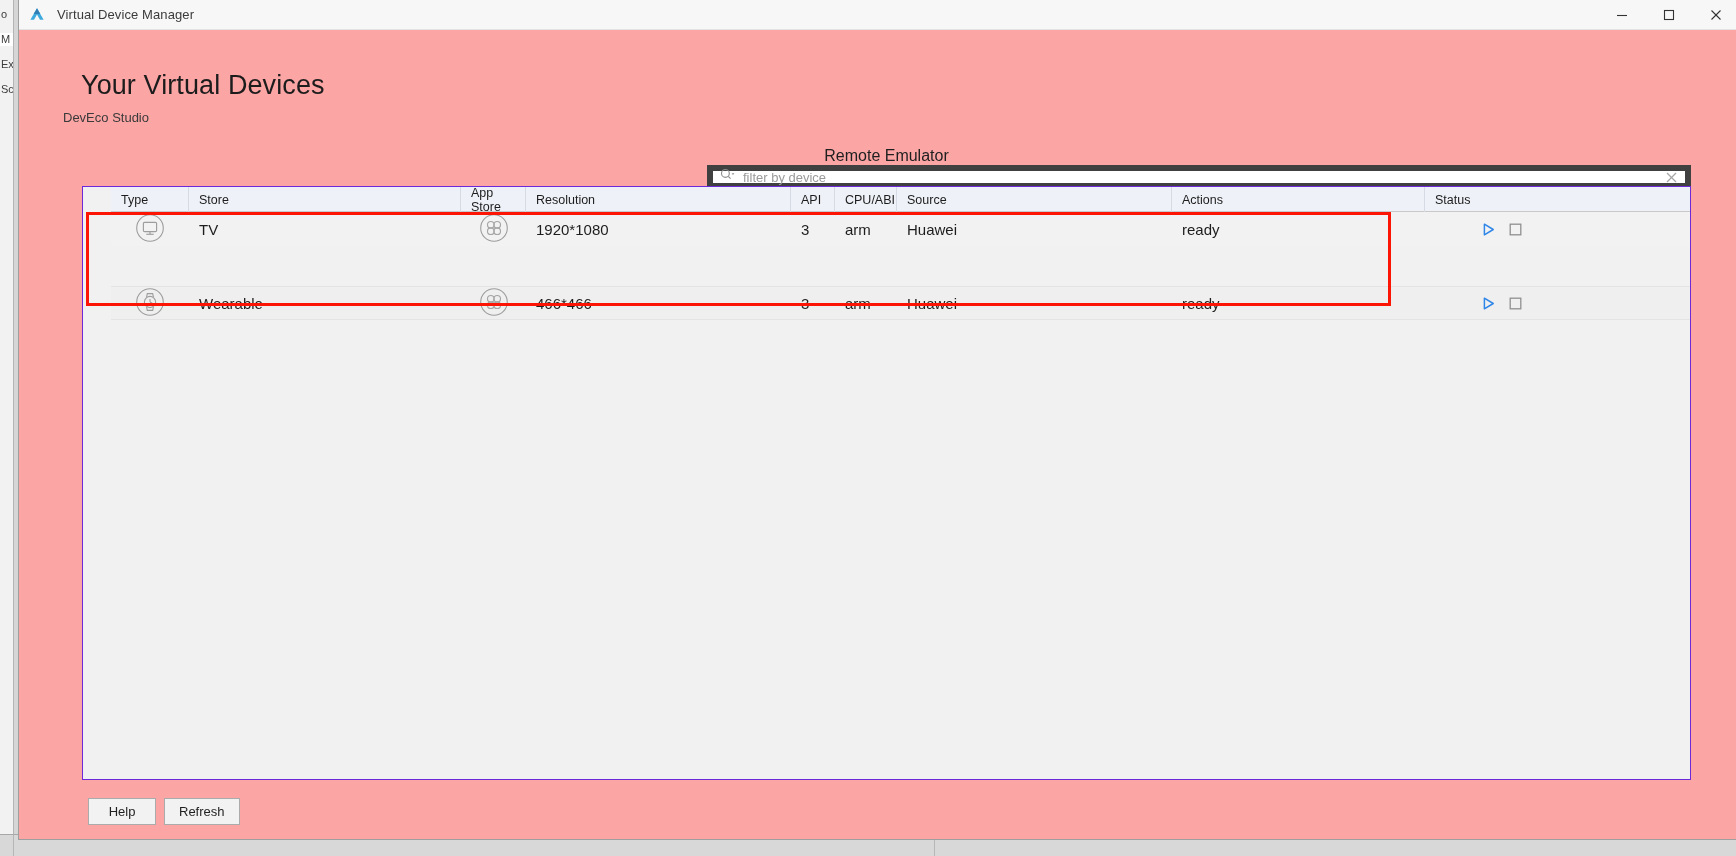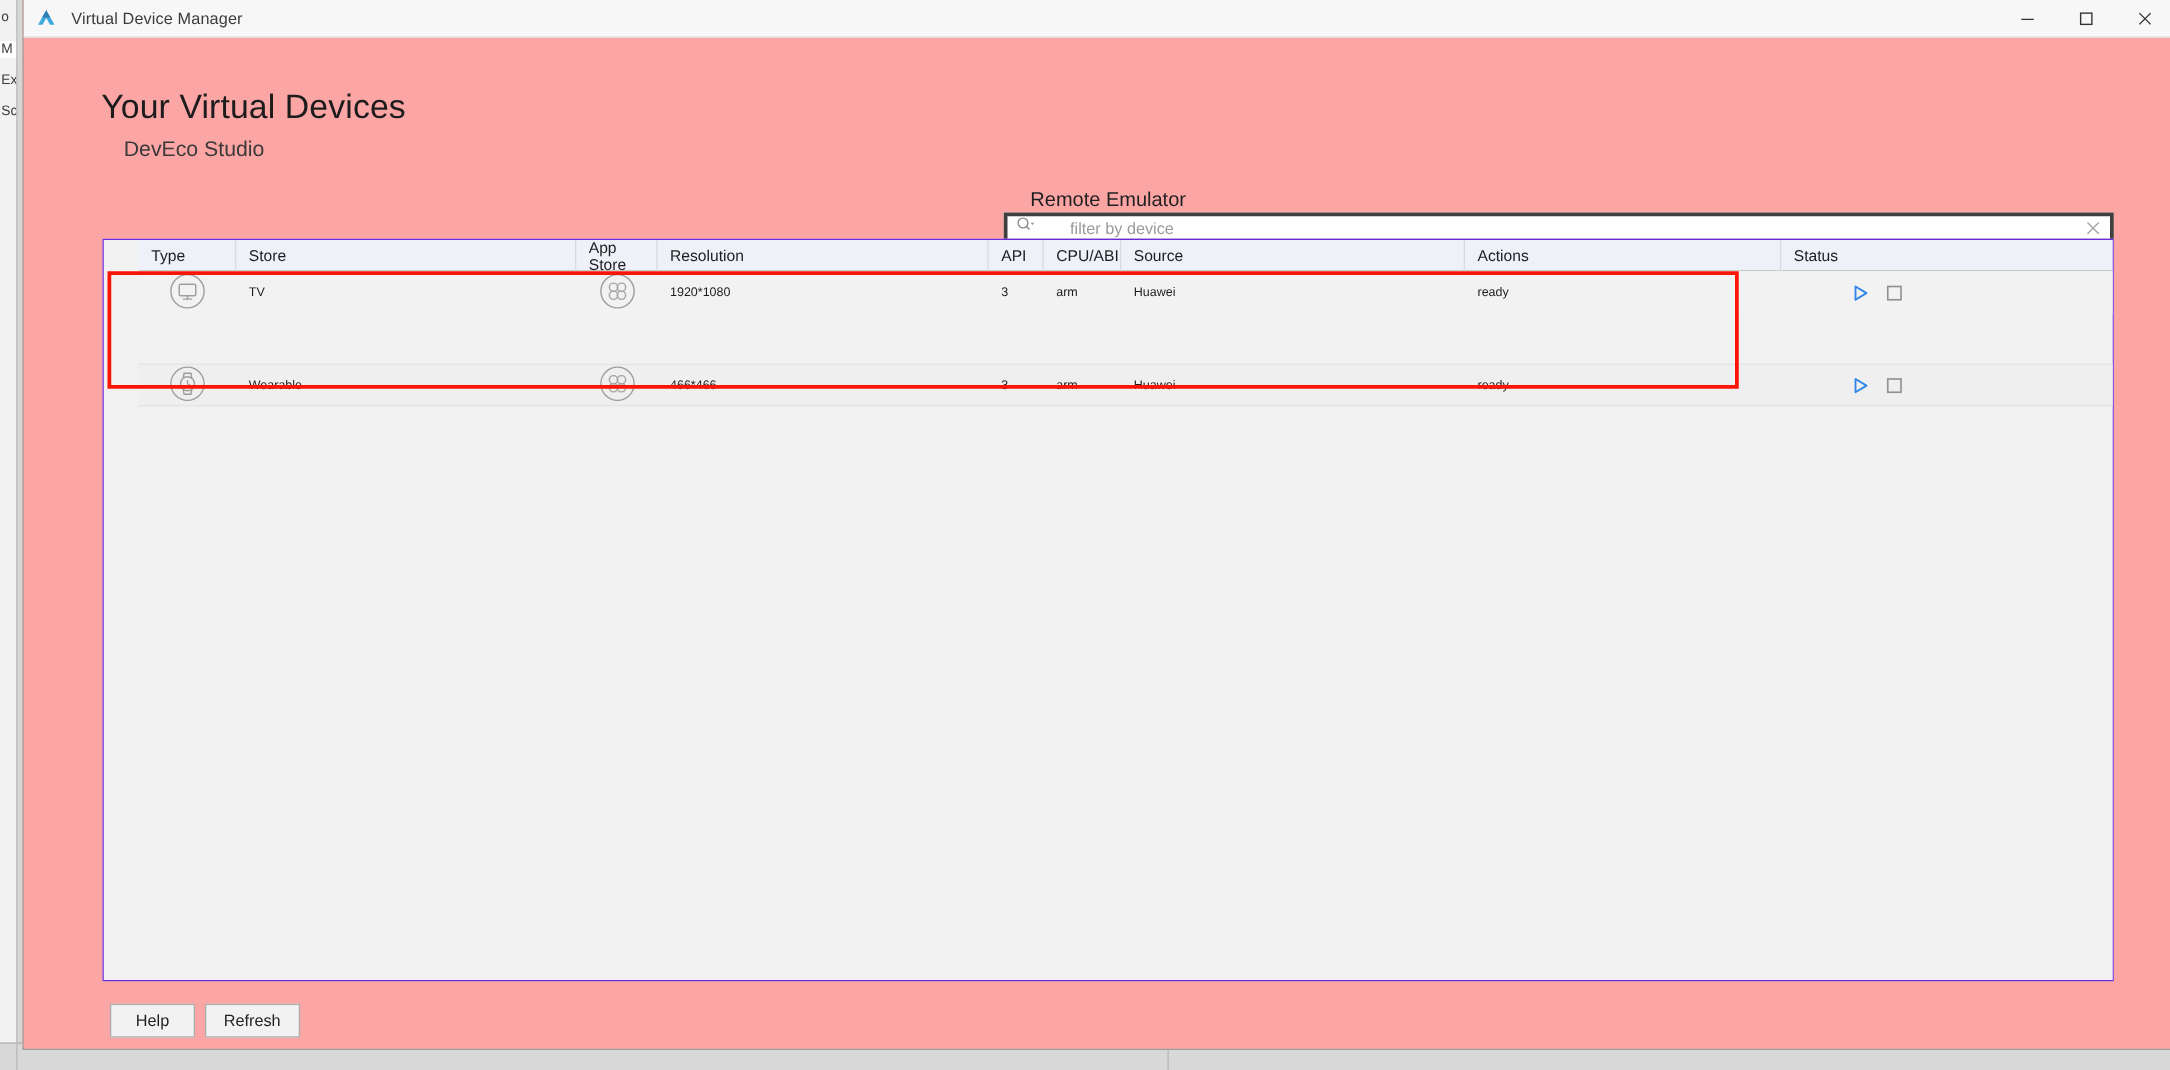--- a/index.html
+++ b/index.html
@@ -63,36 +63,36 @@
   .win-btn svg { display: block; }
 
   
   #dialog-body { flex: 1 1 auto; position: relative; padding: 0 24px; }
 
   #page-title {
     font-size: 27px; font-weight: 400; color: #1c1c1c;
     margin-top: 40px; margin-left: 38px; letter-spacing: .1px;
   }
   #page-subtitle {
-    font-size: 17px; color: #3a3a3a;
-    margin-top: 9px; margin-left: 56px;
+    font-size: 13px; color: #3a3a3a;
+    margin-top: 9px; margin-left: 20px;
   }
 
   #section-row {
     margin-top: 22px; margin-left: 39px; margin-right: 24px;
     display: flex; align-items: center; height: 26px; flex-direction: column;
   }
   #section-title { font-size: 16px; color: #1f1f1f; }
 
   
   #search-wrap {
     margin-left: auto; position: relative;
-    width: 888px; height: 24px;
-    background: #ffffff; border: 3px solid #404040;
-    display: flex; align-items: center; gap: 20px;
+    width: 984px; height: 24px;
+    background: #ffffff; border: 6px solid #404040;
+    display: flex; align-items: center;
   }
   #search-icon { margin-left: 7px; flex: 0 0 auto; display: block; }
   #search-input {
     flex: 1 1 auto; border: none; outline: none; background: transparent;
     font-family: "Liberation Sans", sans-serif;
     font-size: 13px; color: #1e1e1e; margin-left: 7px;
   }
   #search-input::placeholder { color: #9a9a9a; }
   #search-clear {
     flex: 0 0 auto; margin-right: 8px; cursor: default;
@@ -134,21 +134,21 @@
   .col-status { width: 265px; }
   .col-actions{ flex: 1 1 auto; }
 
   #table-body { flex: 1 1 auto; background: #f1f1f1; }
 
   .table-row { display: flex; height: 34px; align-items: center; }
   .table-row.r0 { background: #f2f2f2; }
   .table-row.r1 { background: #efefef; border-top: 1px solid #e4e4e4; border-bottom: 1px solid #e4e4e4; margin-top: 40px; }
 
   .td {
-    font-size: 10px; color: #1d1d1d;
+    font-size: 15px; color: #1d1d1d;
     display: flex; align-items: center; height: 34px;
     padding-left: 10px;
   }
   .td.center { justify-content: center; padding-left: 0; }
 
   .icon-circle { display: block; }
 
   .actions-cell { display: flex; align-items: center; gap: 12px; padding-left: 44px; }
   .act-btn { cursor: default; display: flex; align-items: center; justify-content: center; }
 

